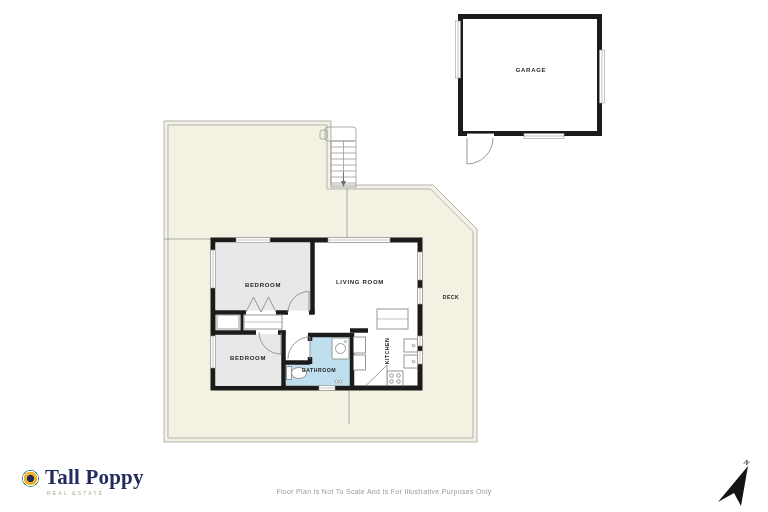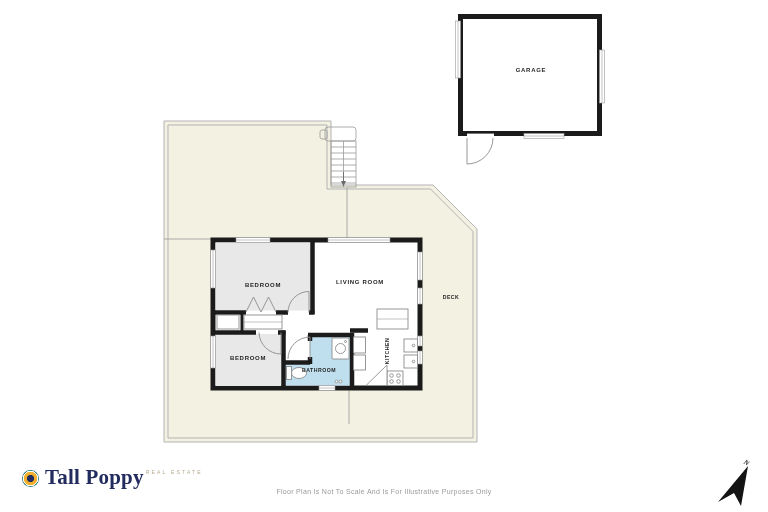--- a/index.html
+++ b/index.html
@@ -15,21 +15,21 @@
   .winline{stroke:#9a9a9a;stroke-width:0.6;fill:none;}
   .door{stroke:#8c8c8c;stroke-width:0.9;fill:none;}
   .fixture{stroke:#8c8c8c;stroke-width:0.9;fill:#ffffff;}
   .label{font:600 6px "Liberation Sans",sans-serif;letter-spacing:0.7px;fill:#1f1f1f;text-anchor:middle;}
   .label-sm{font:600 5.2px "Liberation Sans",sans-serif;letter-spacing:0.5px;fill:#1f1f1f;text-anchor:middle;}
   .north-n{font:italic 700 7px "Liberation Serif",serif;fill:#141414;text-anchor:middle;}
   
   .logo{position:absolute;left:22px;top:467px;display:flex;align-items:flex-start;gap:6px;}
   .logo-mark{width:17px;height:17px;border-radius:50%;margin-top:3px;
     background:radial-gradient(circle,#232c5f 0 29%,#f2b02c 31% 55%,#ffffff 57% 63%,#2f7e7d 65% 100%);}
-  .logo-text{display:flex;flex-direction:row;}
+  .logo-text{display:flex;flex-direction:column;}
   .logo-name{font-family:"Liberation Serif",serif;font-weight:700;font-size:21px;line-height:21px;color:#232c5f;letter-spacing:0.2px;}
   .logo-tag{font-size:5px;letter-spacing:2.2px;color:#b5aa90;margin-top:2px;margin-left:2px;}
   
   .disclaimer{position:absolute;left:0;top:488px;width:100%;text-align:center;
     font-size:7px;letter-spacing:0.3px;color:#9a9a9a;}
 </style>
 </head>
 <body>
 
 <div class="stage">

